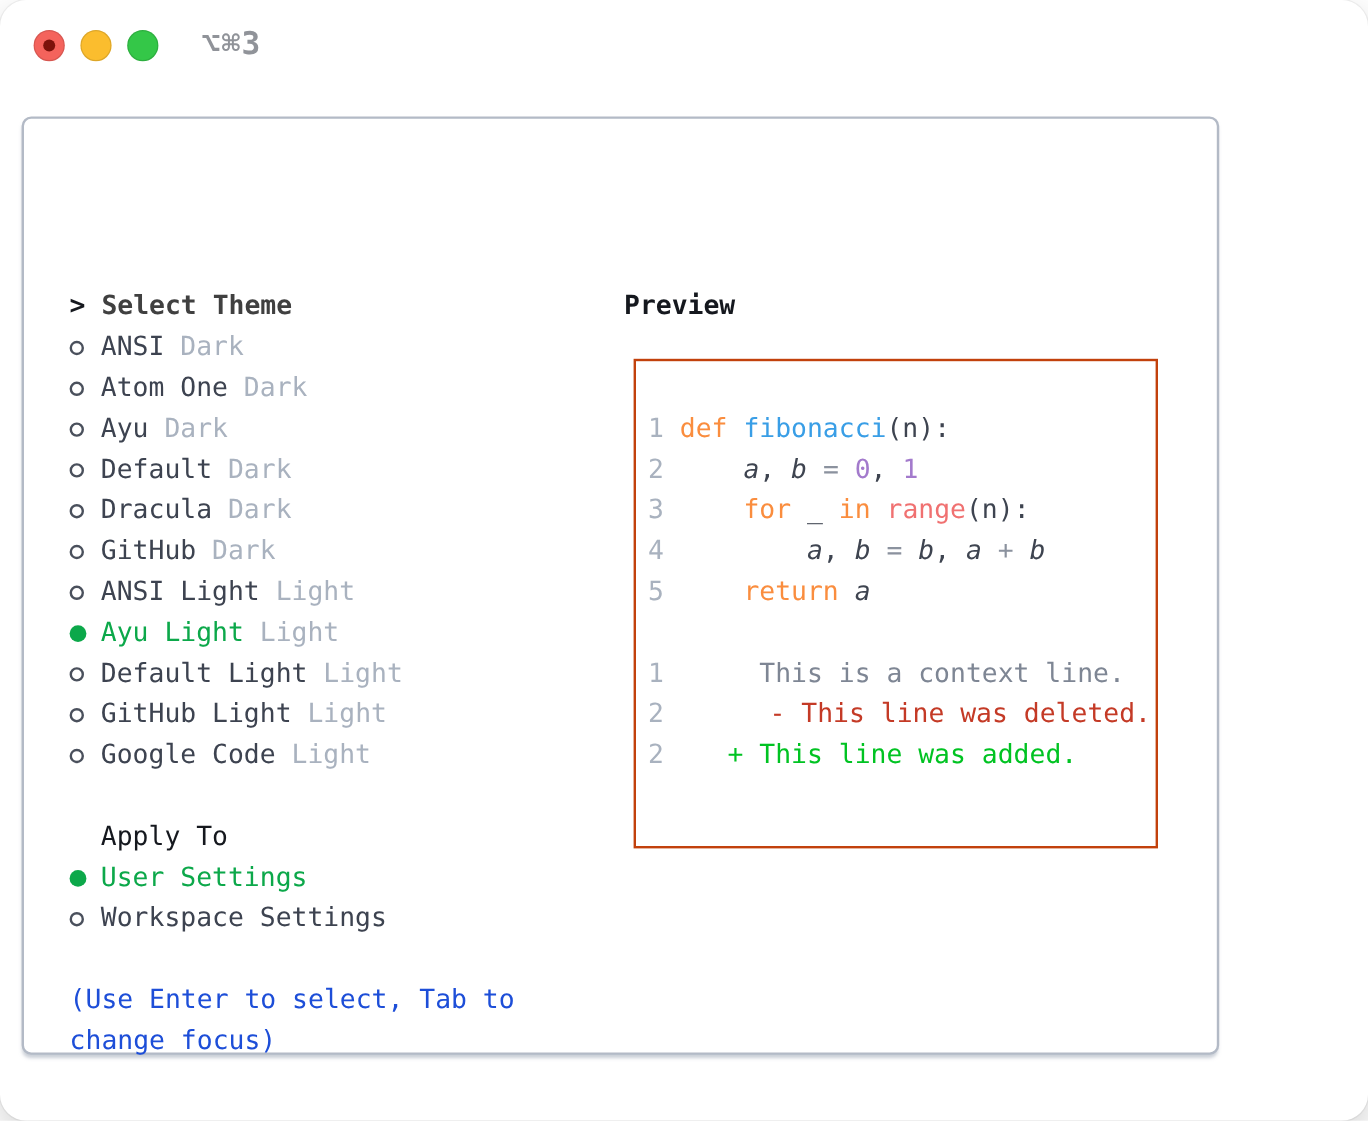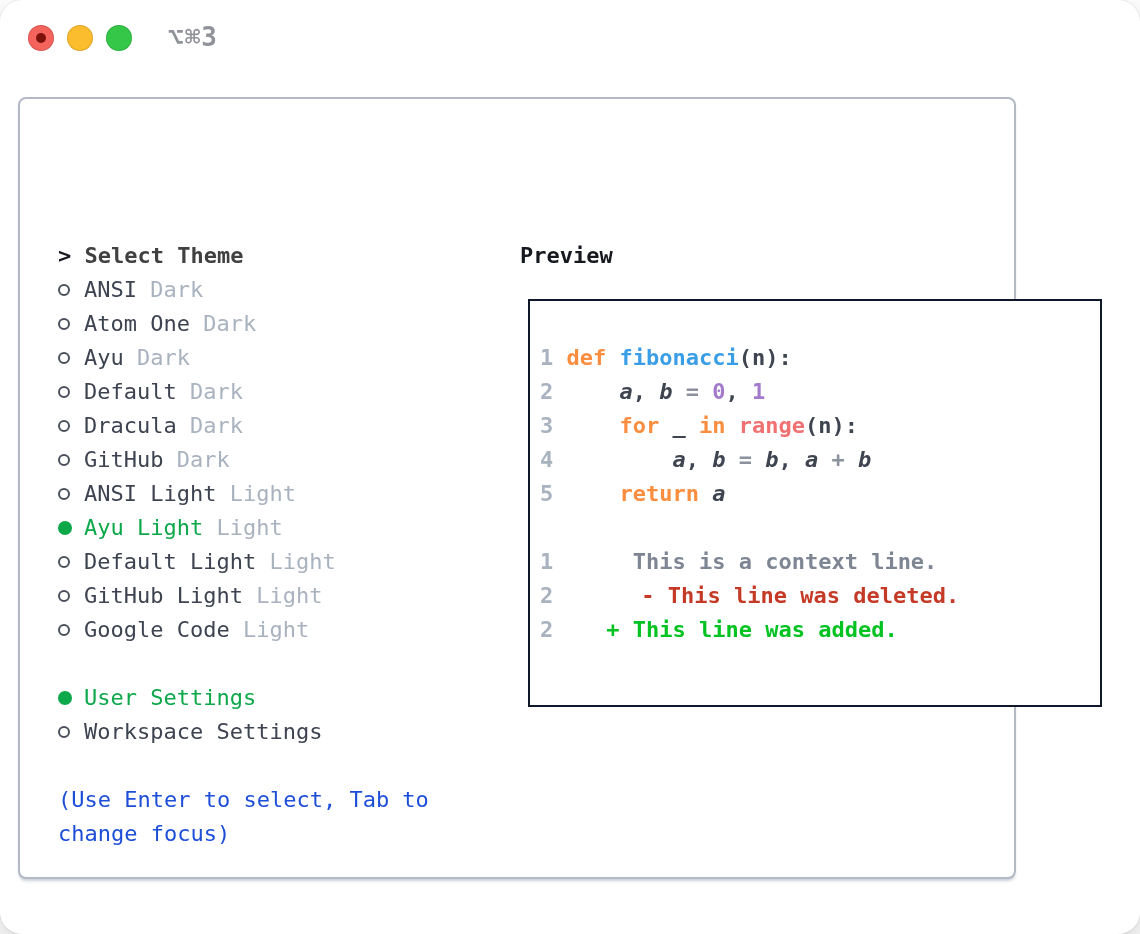--- a/index.html
+++ b/index.html
@@ -45,23 +45,23 @@
   .sel .radio{width:14px;height:14px;border:none;background:#0ca84a;}
   .nm{color:#3d4350;}
   .sel .nm{color:#0ca84a;}
   .tag{color:#a9b2bf;}
   .blankrow{height:34px;}
   .hint{color:#1d4ed8;}
   .apply-hdr{padding-left:26px;color:#15181e;}
   
   .preview-label{position:absolute;left:500px;top:140px;font-size:22px;line-height:34px;font-weight:bold;color:#15181e;}
   .pbox{
-    position:absolute;left:508px;top:200px;width:574px;height:408px;box-sizing:border-box;
-    border:2px solid #0f172a;background:#ffffff;
-    padding:40px 0 0 10px;font-size:22px;line-height:34px;font-weight:bold;
+    position:absolute;left:508px;top:200px;width:437px;height:408px;box-sizing:border-box;
+    border:2px solid #c2410c;background:#ffffff;
+    padding:40px 0 0 10px;font-size:22px;line-height:34px;
   }
   .cl{white-space:pre;}
   .ln{color:#a9b2bf;display:inline-block;min-width:1ch;}
   .kw{color:#fa8d3e;}
   .fn{color:#399ee6;}
   .txt{color:#3e4450;}
   .var{color:#3e4450;font-style:italic;}
   .op{color:#8b929e;}
   .num{color:#a37acc;}
   .coral{color:#f07171;}
@@ -97,20 +97,21 @@
           <div class="row item"><span class="radio"></span><span class="nm">GitHub</span> <span class="tag">Dark</span></div>
           <div class="row item"><span class="radio"></span><span class="nm">ANSI Light</span> <span class="tag">Light</span></div>
           <div class="row item sel"><span class="radio"></span><span class="nm">Ayu Light</span> <span class="tag">Light</span></div>
           <div class="row item"><span class="radio"></span><span class="nm">Default Light</span> <span class="tag">Light</span></div>
           <div class="row item"><span class="radio"></span><span class="nm">GitHub Light</span> <span class="tag">Light</span></div>
           <div class="row item"><span class="radio"></span><span class="nm">Google Code</span> <span class="tag">Light</span></div>
         </div>
 
       <div class="blankrow"></div>
 
+      <div class="row apply-hdr">Apply To</div>
 
       <div id="apply-list">
           <div class="row item sel"><span class="radio"></span><span class="nm">User Settings</span></div>
           <div class="row item"><span class="radio"></span><span class="nm">Workspace Settings</span></div>
         </div>
 
       <div class="blankrow"></div>
 
       <div class="row hint">(Use Enter to select, Tab to</div>
       <div class="row hint">change focus)</div>

